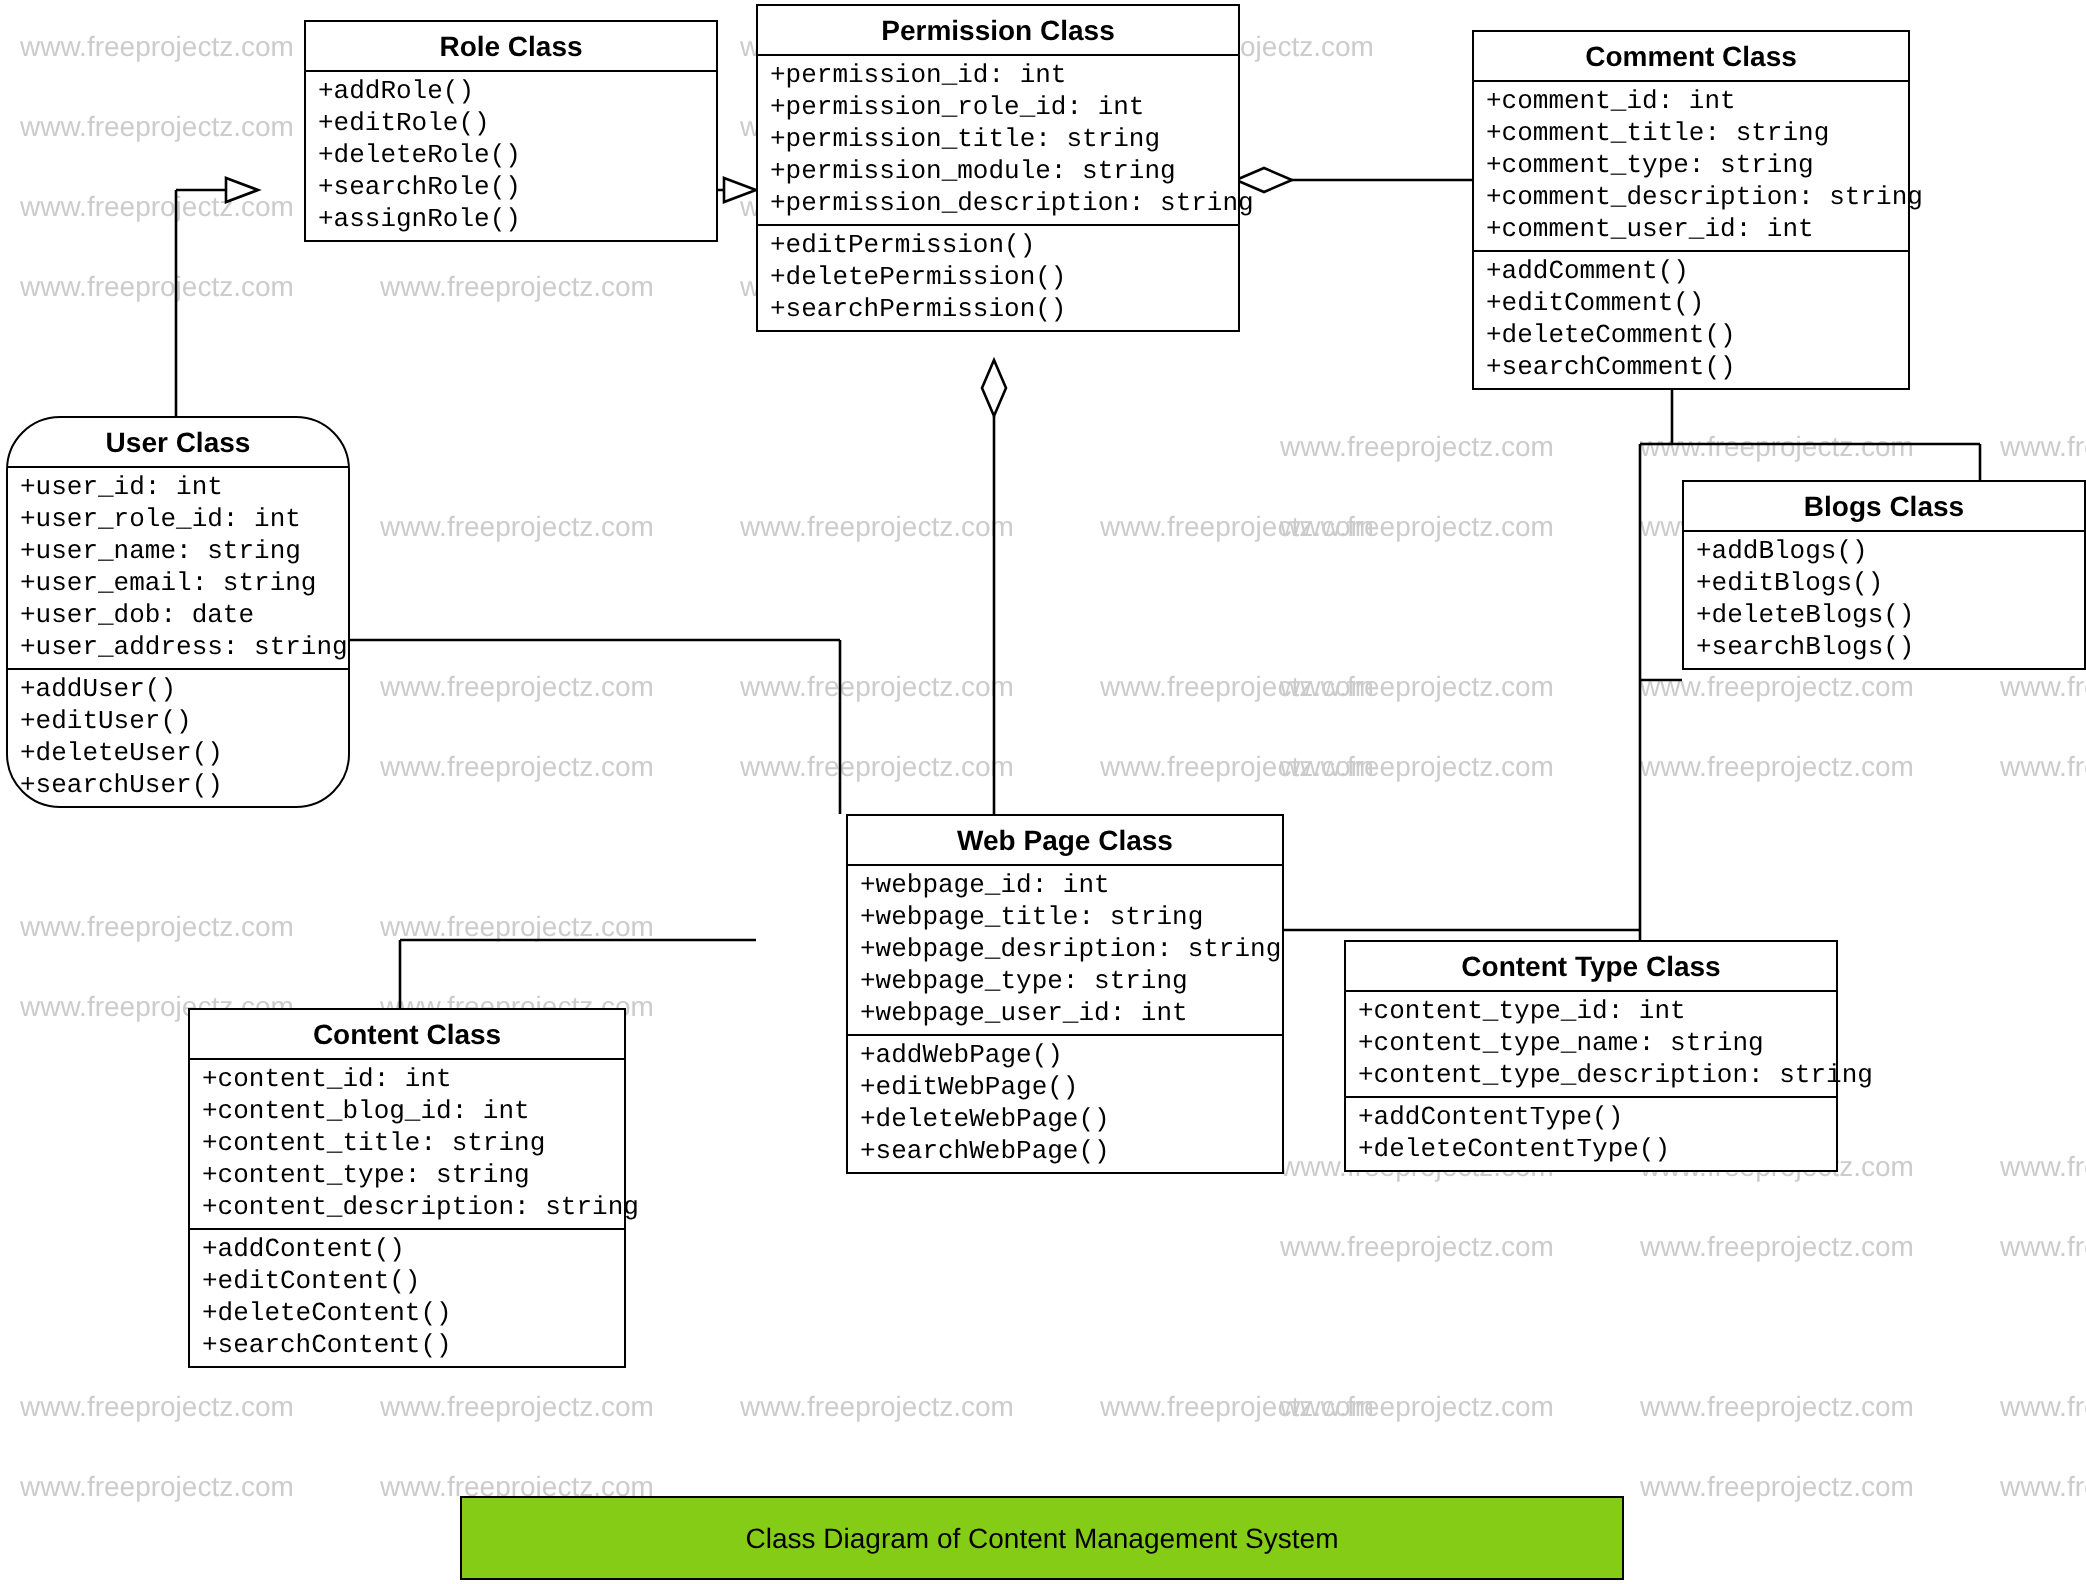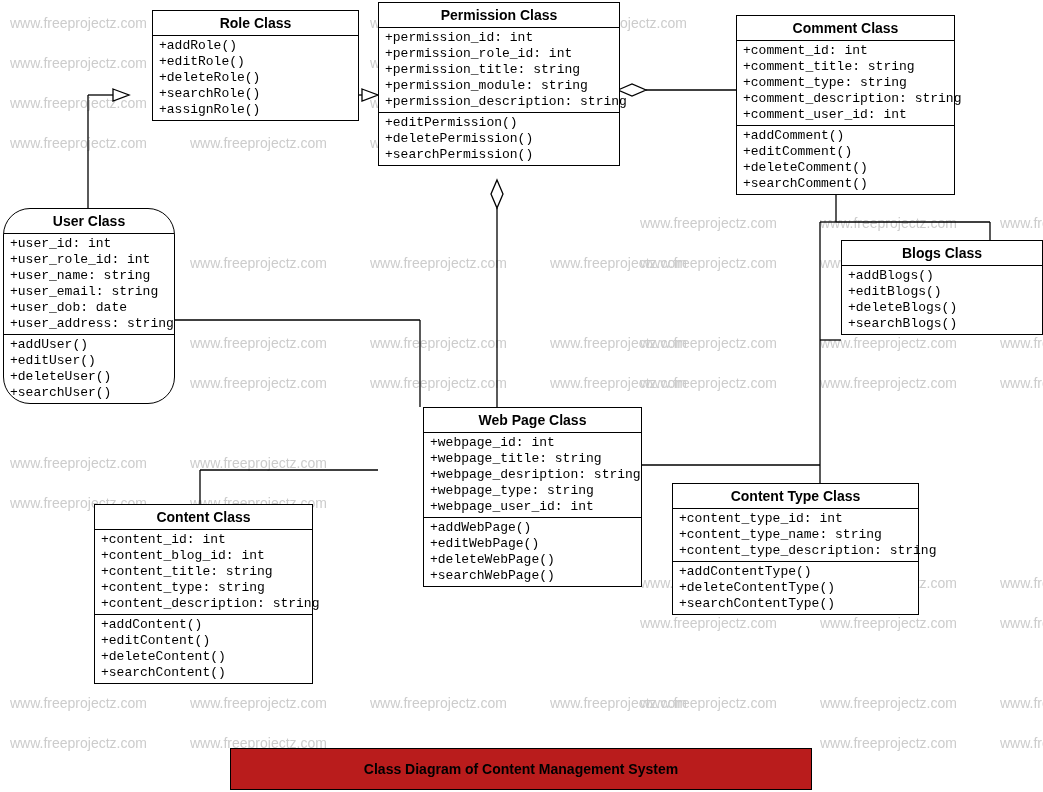--- a/index.html
+++ b/index.html
@@ -41,22 +41,22 @@
   }
   .class-section:last-child {
     border-bottom: none;
   }
   .class-section div {
     white-space: nowrap;
   }
   .caption-box {
     position: absolute;
     border: 1.5px solid #000;
-    background: #b91c1c;
-    font-weight: bold;
+    background: #84cc16;
+    font-weight: normal;
     font-size: 14px;
     padding: 12px 20px;
     text-align: center;
   }
   svg.connectors {
     position: absolute;
     top:0; left:0;
     width: 1043px;
     height: 792px;
     pointer-events: none;
@@ -244,31 +244,30 @@
         <div>+webpage_type: string</div>
         <div>+webpage_user_id: int</div>
       </div>
       <div class="class-section">
         <div>+addWebPage()</div>
         <div>+editWebPage()</div>
         <div>+deleteWebPage()</div>
         <div>+searchWebPage()</div>
       </div>
     </div>
-    <div class="class-box" style="left: 672px; top: 483px; width: 245px;">
+    <div class="class-box" style="left: 672px; top: 470px; width: 245px;">
       <div class="class-title">Content Type Class</div>
       <div class="class-section">
         <div>+content_type_id: int</div>
         <div>+content_type_name: string</div>
         <div>+content_type_description: string</div>
       </div>
       <div class="class-section">
         <div>+addContentType()</div>
         <div>+deleteContentType()</div>
-        <div>+searchContentType()</div>
       </div>
     </div>
     <div class="class-box" style="left: 94px; top: 504px; width: 217px;">
       <div class="class-title">Content Class</div>
       <div class="class-section">
         <div>+content_id: int</div>
         <div>+content_blog_id: int</div>
         <div>+content_title: string</div>
         <div>+content_type: string</div>
         <div>+content_description: string</div>

